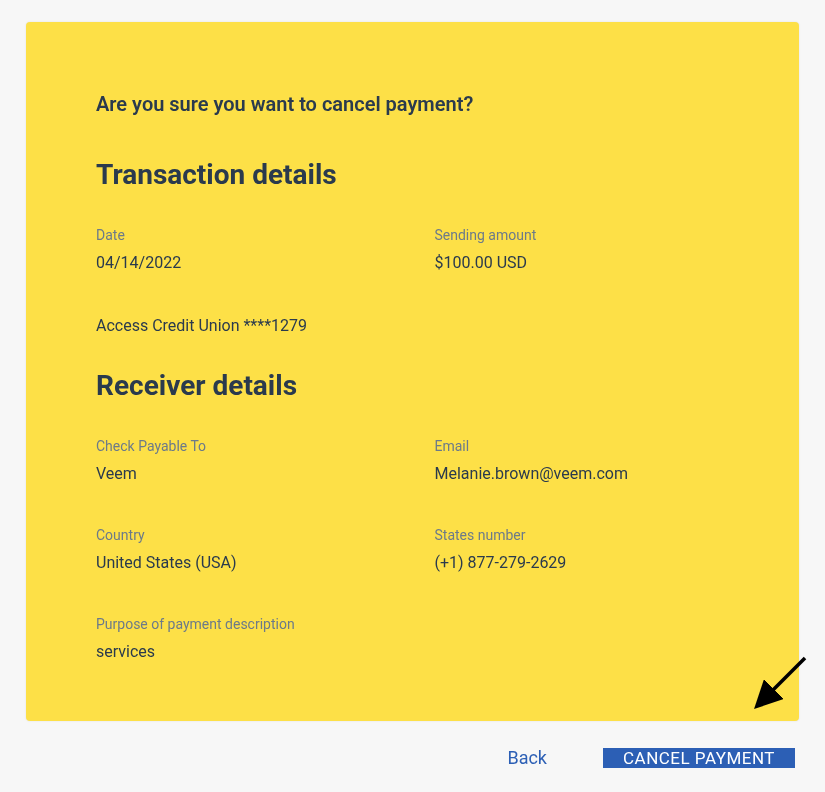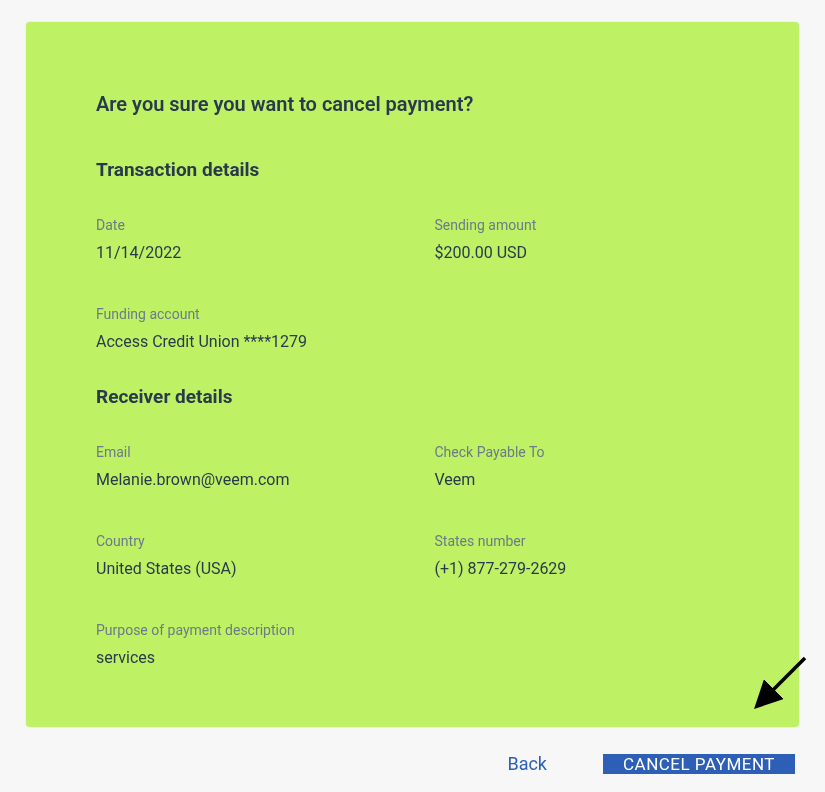--- a/index.html
+++ b/index.html
@@ -9,34 +9,34 @@
     }
     body {
       font-family: -apple-system, BlinkMacSystemFont, 'Segoe UI', Roboto, Helvetica, Arial, sans-serif;
       background-color: #f7f7f7;
       width: 825px;
       height: 792px;
       padding: 22px 26px;
       position: relative;
     }
     .card {
-      background-color: #bef264;
+      background-color: #fde047;
       border-radius: 4px;
       box-shadow: 0 0 2px rgba(0,0,0,0.1);
       padding: 70px 70px 60px 70px;
       width: 100%;
     }
     .prompt-title {
       font-size: 20px;
       font-weight: 600;
       color: #2a3a4d;
       margin-bottom: 42px;
     }
     .section-title {
-      font-size: 19px;
+      font-size: 28px;
       font-weight: 700;
       color: #2a3a4d;
       margin-bottom: 36px;
     }
     .section-title.receiver {
       margin-top: 34px;
     }
     .field-grid {
       display: grid;
       grid-template-columns: 1fr 1fr;
@@ -90,41 +90,40 @@
 </head>
 <body>
 
 <div class="card">
   <h2 class="prompt-title">Are you sure you want to cancel payment?</h2>
 
   <h3 class="section-title">Transaction details</h3>
   <div class="field-grid">
     <div>
       <div class="field-label">Date</div>
-      <div class="field-value">11/14/2022</div>
+      <div class="field-value">04/14/2022</div>
     </div>
     <div>
       <div class="field-label">Sending amount</div>
-      <div class="field-value">$200.00 USD</div>
+      <div class="field-value">$100.00 USD</div>
     </div>
     <div>
-      <div class="field-label">Funding account</div>
       <div class="field-value">Access Credit Union ****1279</div>
     </div>
   </div>
 
   <h3 class="section-title receiver">Receiver details</h3>
   <div class="field-grid">
     <div>
+      <div class="field-label">Check Payable To</div>
+      <div class="field-value">Veem</div>
+    </div>
+    <div>
       <div class="field-label">Email</div>
       <div class="field-value">Melanie.brown@veem.com</div>
-    </div>
-    <div>
-      <div class="field-label">Check Payable To</div>
-      <div class="field-value">Veem</div>
     </div>
     <div>
       <div class="field-label">Country</div>
       <div class="field-value">United States (USA)</div>
     </div>
     <div>
       <div class="field-label">States number</div>
       <div class="field-value">(+1) 877-279-2629</div>
     </div>
     <div>

